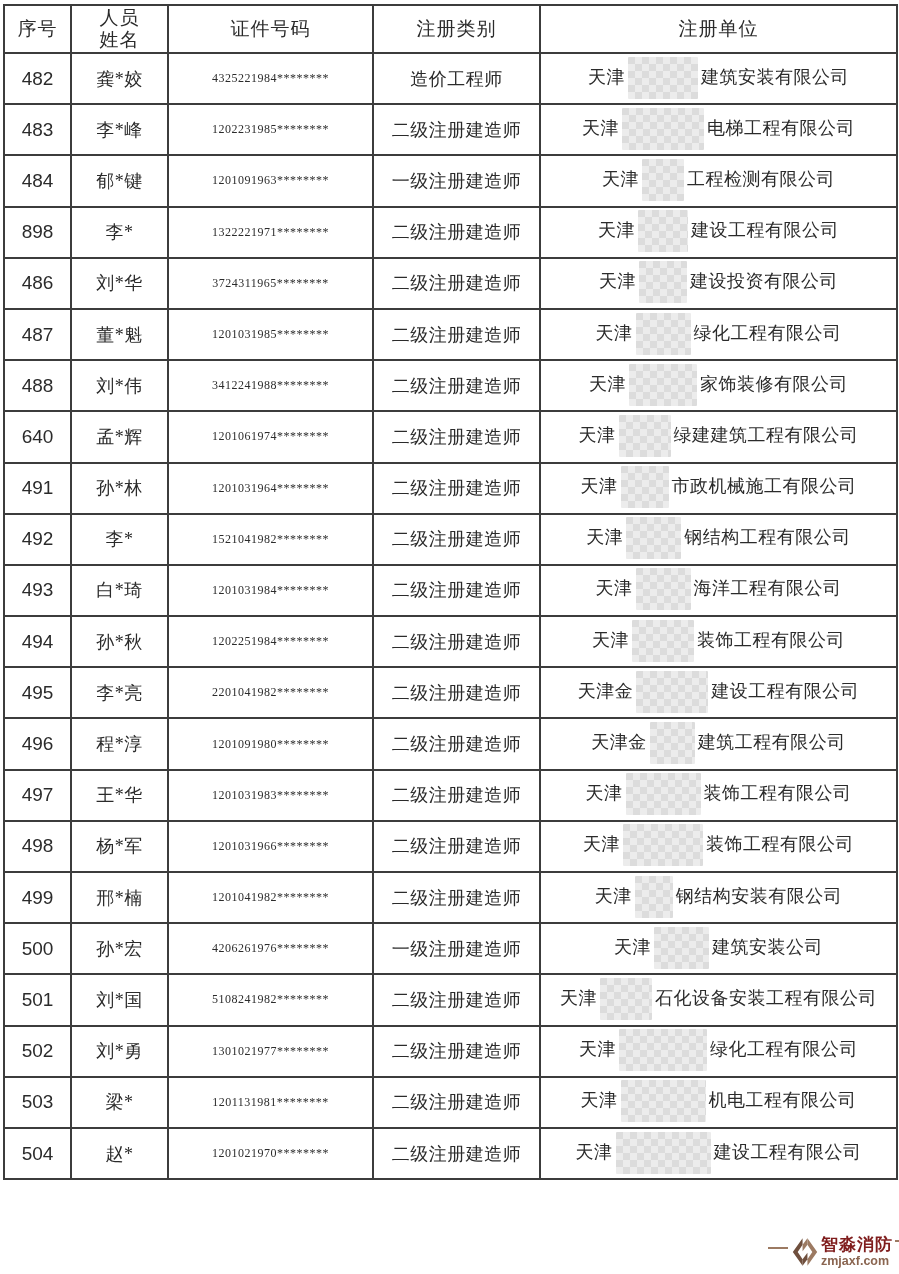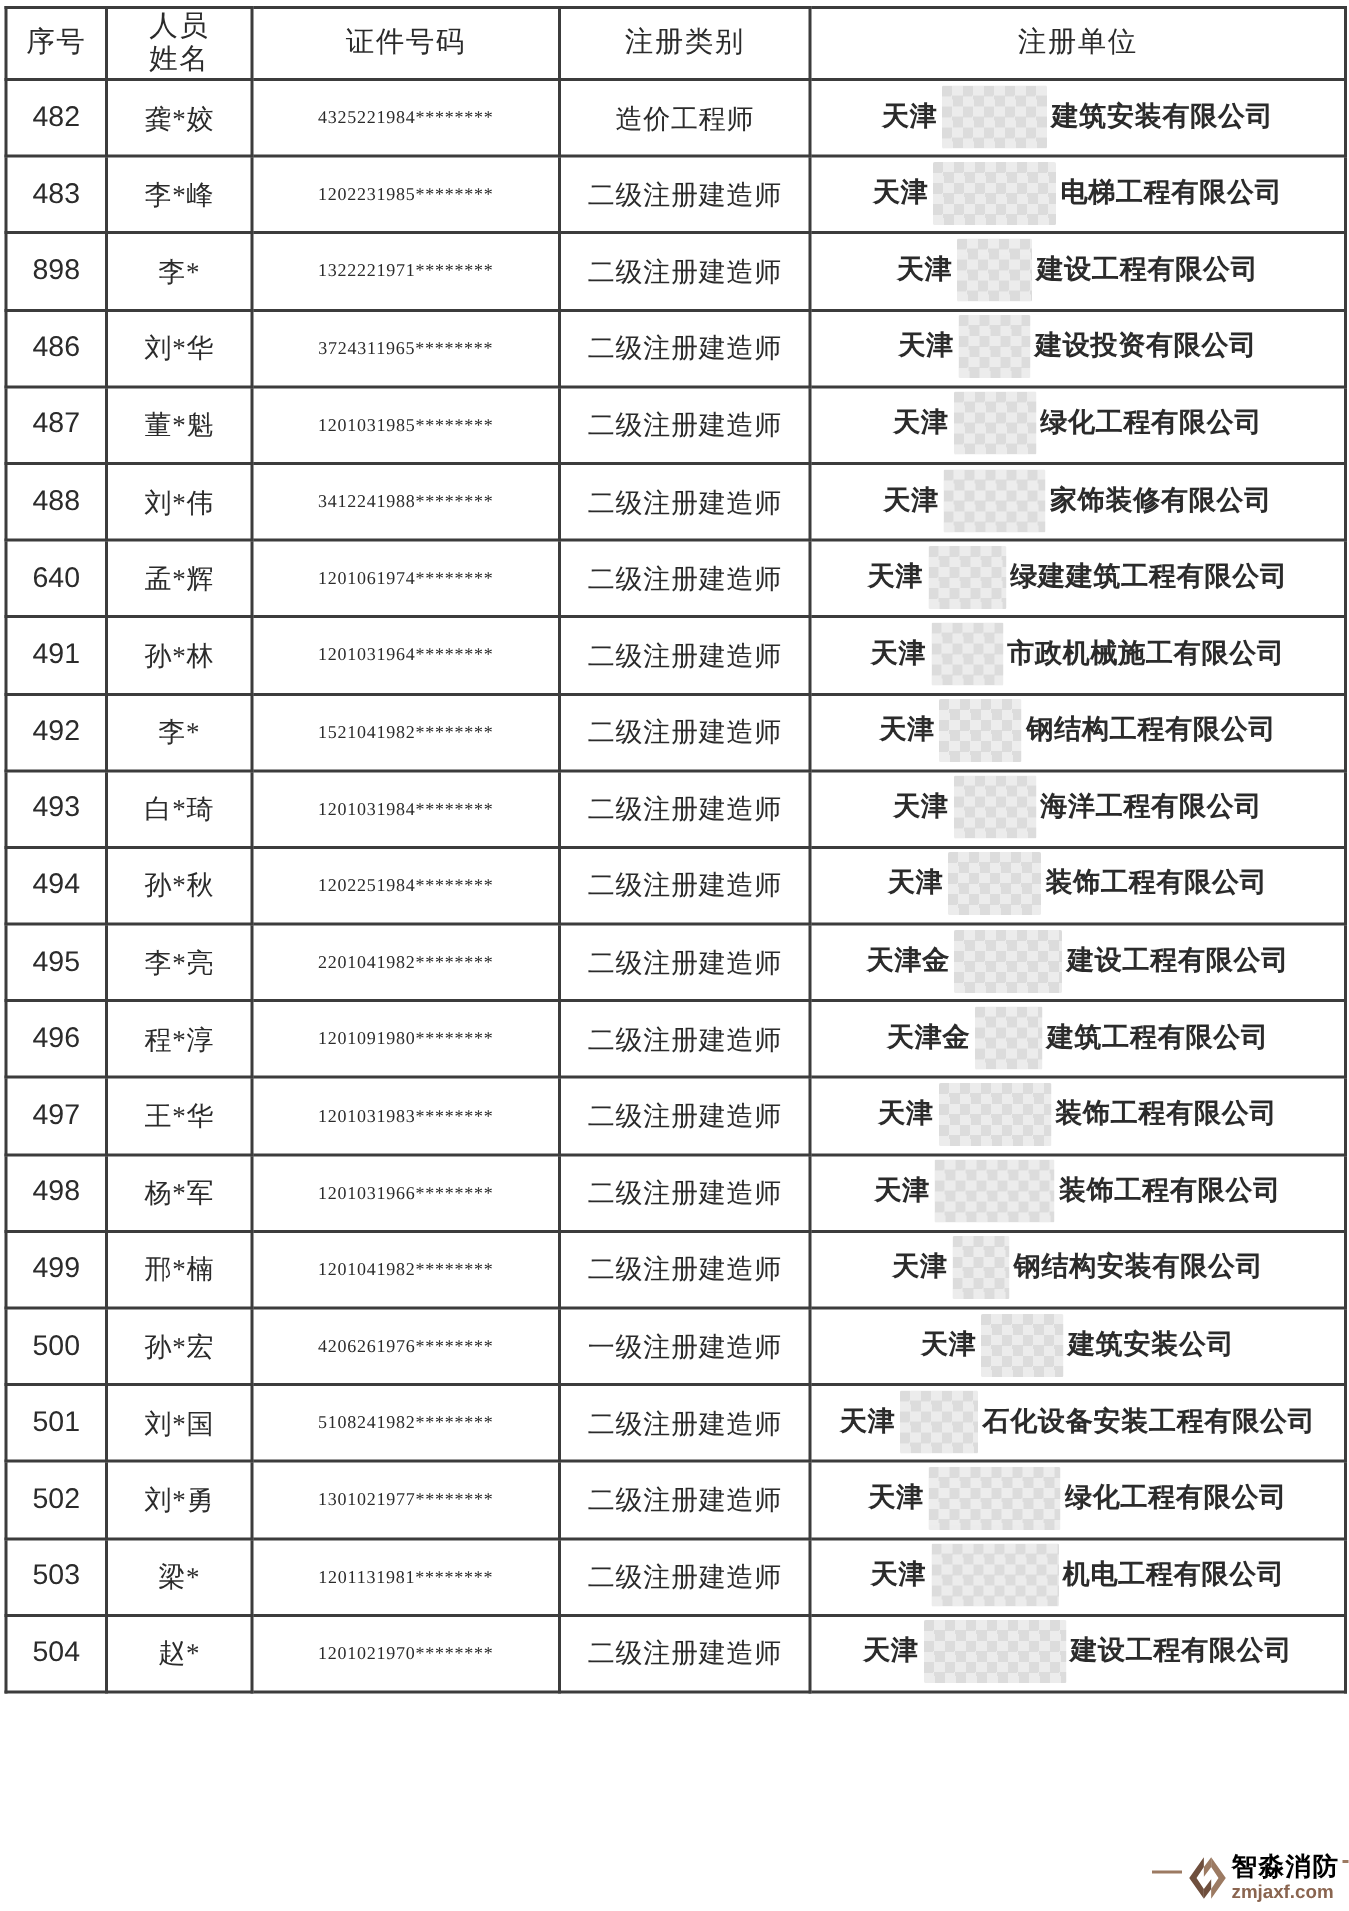--- a/index.html
+++ b/index.html
@@ -47,21 +47,21 @@
   td.c-id{
     font-family:Liberation Serif, serif;
     font-size:12px;
     letter-spacing:0.5px;
     white-space:nowrap;
   }
   td.zh{
     font-size:18px;
     letter-spacing:0.5px;
   }
-  td.c-comp{white-space:nowrap;font-weight:bold;}
+  td.c-comp{white-space:nowrap;}
   .blur{
     display:inline-block;
     vertical-align:middle;
     height:42px;
     margin:0 3px;
     transform:translateY(-1px);
     background:repeating-conic-gradient(var(--mosaic-a) 0% 25%, var(--mosaic-b) 0% 50%);
     background-size:14px 14px;
     border-radius:1px;
     opacity:0.95;
@@ -79,21 +79,21 @@
     margin-right:1px;
     transform:translateY(-4px);
   }
   .wm-text{
     display:flex;flex-direction:column;
     line-height:1.08;
   }
   .wm-title{
     font-family:"Liberation Sans","DejaVu Sans",sans-serif;
     font-size:17px;font-weight:bold;
-    color:#000000;
+    color:#7f1d1d;
     letter-spacing:1px;
     position:relative;
   }
   .wm-title::after{
     content:"";
     position:absolute;
     right:-30px;top:4px;
     width:28px;height:2px;
     background:#9c7a62;
   }
@@ -133,20 +133,27 @@
         <td class="zh c-comp"><span>天津</span><span class="blur" style="width: 70px;"></span><span>建筑安装有限公司</span></td>
       </tr>
       <tr>
         <td class="c-no">483</td>
         <td class="zh">李*峰</td>
         <td class="c-id">1202231985********</td>
         <td class="zh">二级注册建造师</td>
         <td class="zh c-comp"><span>天津</span><span class="blur" style="width: 82px;"></span><span>电梯工程有限公司</span></td>
       </tr>
       <tr>
+        <td class="c-no">484</td>
+        <td class="zh">郁*键</td>
+        <td class="c-id">1201091963********</td>
+        <td class="zh">一级注册建造师</td>
+        <td class="zh c-comp"><span>天津</span><span class="blur" style="width: 42px;"></span><span>工程检测有限公司</span></td>
+      </tr>
+      <tr>
         <td class="c-no">898</td>
         <td class="zh">李*</td>
         <td class="c-id">1322221971********</td>
         <td class="zh">二级注册建造师</td>
         <td class="zh c-comp"><span>天津</span><span class="blur" style="width: 50px;"></span><span>建设工程有限公司</span></td>
       </tr>
       <tr>
         <td class="c-no">486</td>
         <td class="zh">刘*华</td>
         <td class="c-id">3724311965********</td>

